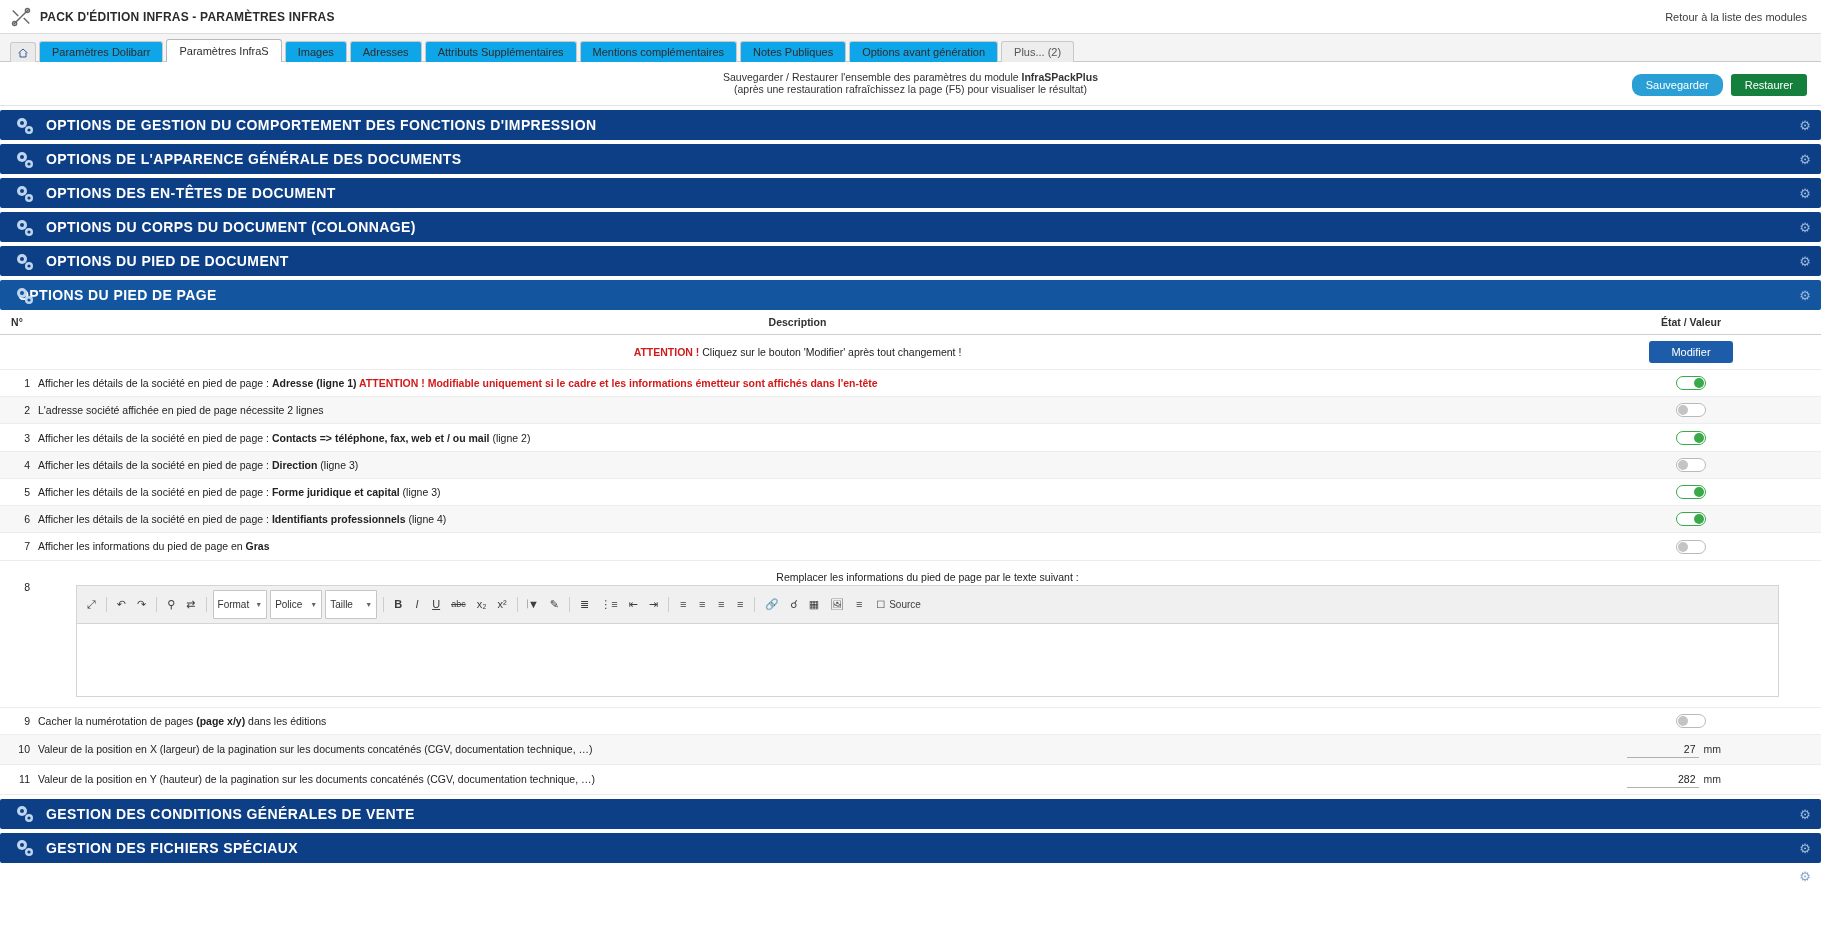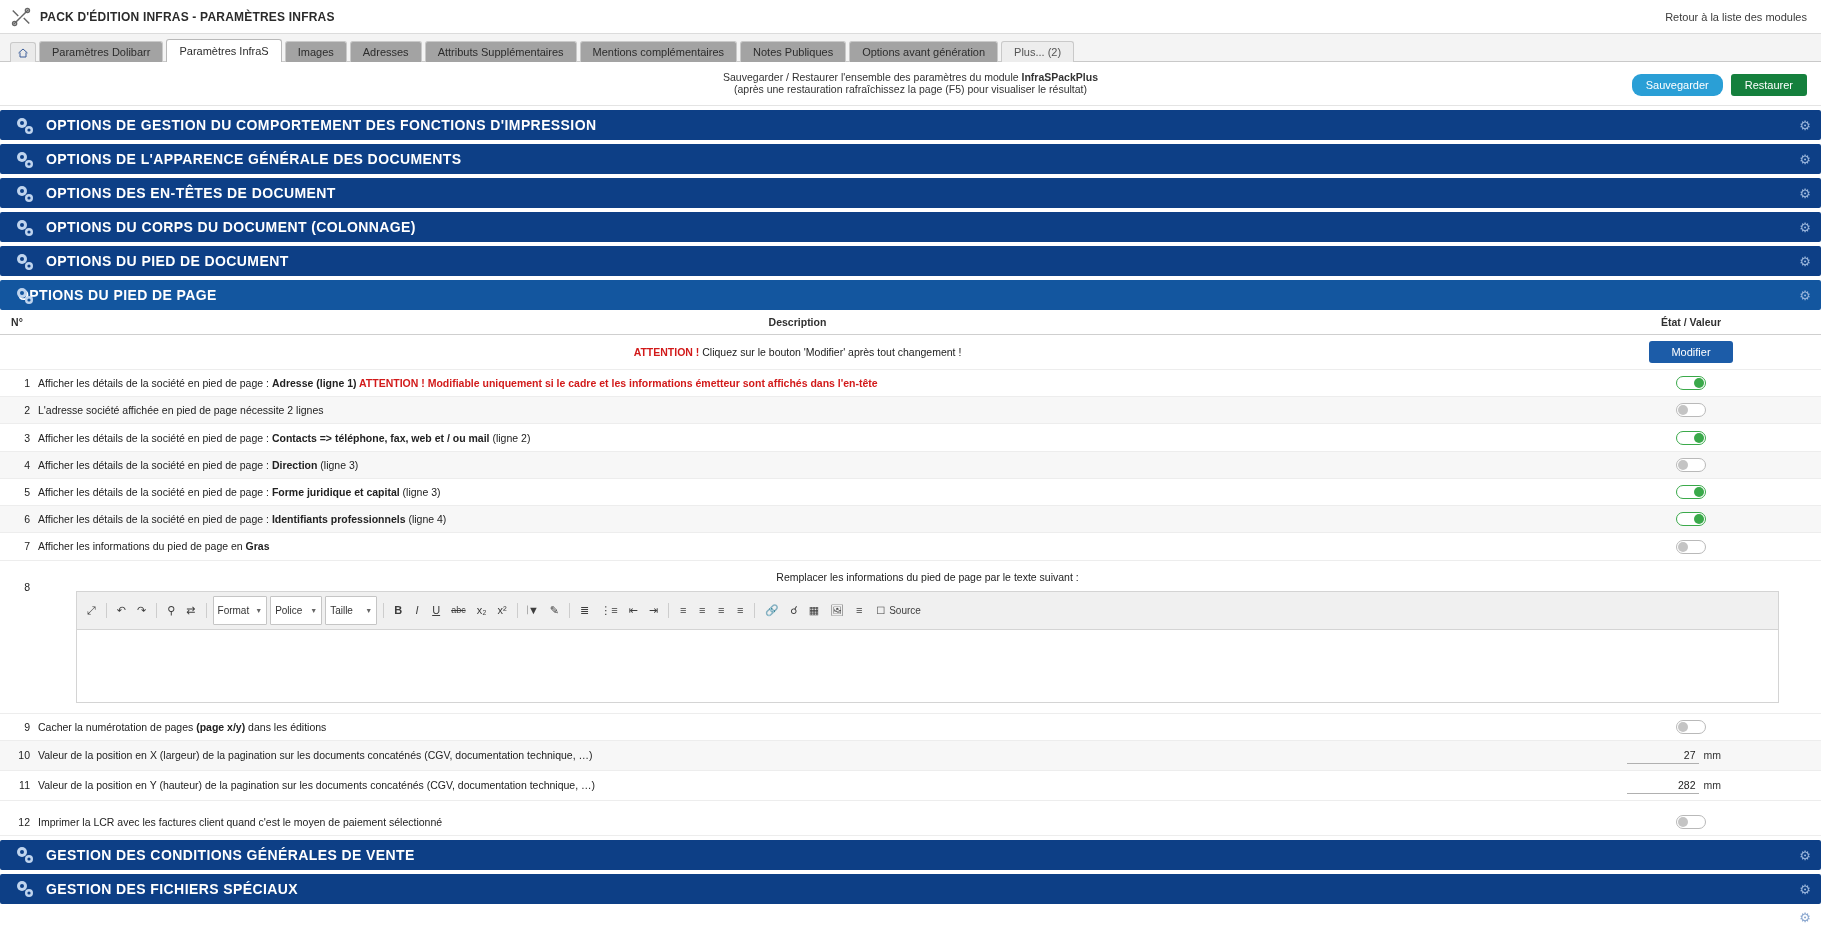--- a/index.html
+++ b/index.html
@@ -61,21 +61,21 @@
     display: flex; align-items: center; justify-content: center;
     font-size: 10px; color: #3a5d9a;
     position: relative; top: 1px;
   }
   .tab {
     height: 21px;
     padding: 0 12px;
     border: 1px solid #c9c9c9;
     border-bottom: none;
     border-radius: 3px 3px 0 0;
-    background: #a3a3a3;
+    background: #0ea5e9;
     display: flex; align-items: center;
     font-size: 11px;
     color: #2c2c2c;
     cursor: pointer;
     position: relative; top: 1px;
     white-space: nowrap;
   }
   .tab.active {
     background: #ffffff;
     border-color: #b9b9b9;
@@ -230,21 +230,21 @@
     font-family: "Liberation Sans", sans-serif;
     background: transparent;
     color: #222;
   }
   .numfield .unit { font-size: 10.5px; color: #333; }
 
   
   .editor-label {
     text-align: center;
     font-size: 10.5px;
-    padding: 4px 0 8px;
+    padding: 4px 0 2px;
   }
   .editor-wrap {
     border: 1px solid #d4d4d4;
     margin: 0 38px 4px 38px;
     background: #fff;
   }
   .editor-toolbar {
     background: #f0f0f0;
     border-bottom: 1px solid #d4d4d4;
     display: flex;
@@ -617,27 +617,20 @@
       <td class="num">11</td>
       <td class="desc">Valeur de la position en Y (hauteur) de la pagination sur les documents concaténés (CGV, documentation technique, …)</td>
       <td class="val">
         <span class="numfield">
           <input type="text" value="282" style="">
           <span class="unit">mm</span>
         </span>
       </td>
     </tr>
 
-    <tr>
-      <td class="num" style="padding-top:14px">12</td>
-      <td class="desc" style="padding-top:14px">Imprimer la LCR avec les factures client quand c'est le moyen de paiement sélectionné</td>
-      <td class="val" style="padding-top:14px">
-        <span class="toggle"><span class="knob"></span></span>
-      </td>
-    </tr>
   </tbody>
 </table>
 
 <div class="section">
   <span class="sec-icon">
     <svg width="24" height="24" viewBox="0 0 24 24" fill="#bfd4ee">
         <circle cx="9" cy="9" r="5"></circle>
         <circle cx="9" cy="9" r="2" fill="#0d3f86"></circle>
         <circle cx="16" cy="16" r="4"></circle>
         <circle cx="16" cy="16" r="1.6" fill="#0d3f86"></circle>

